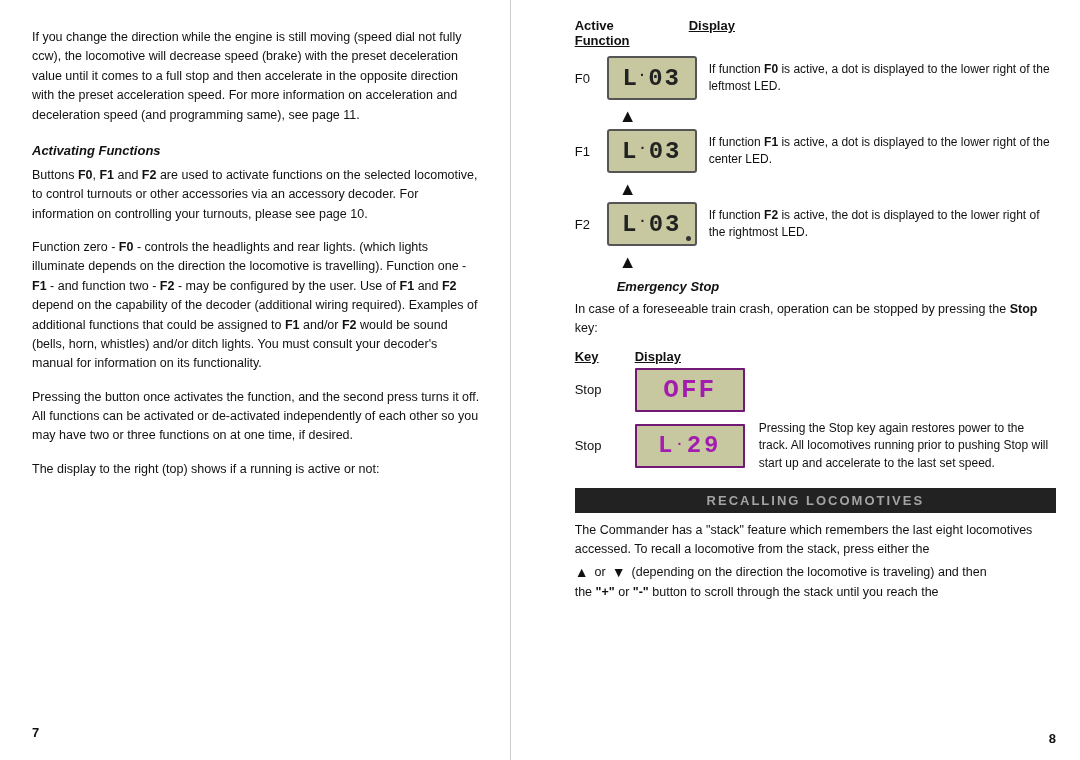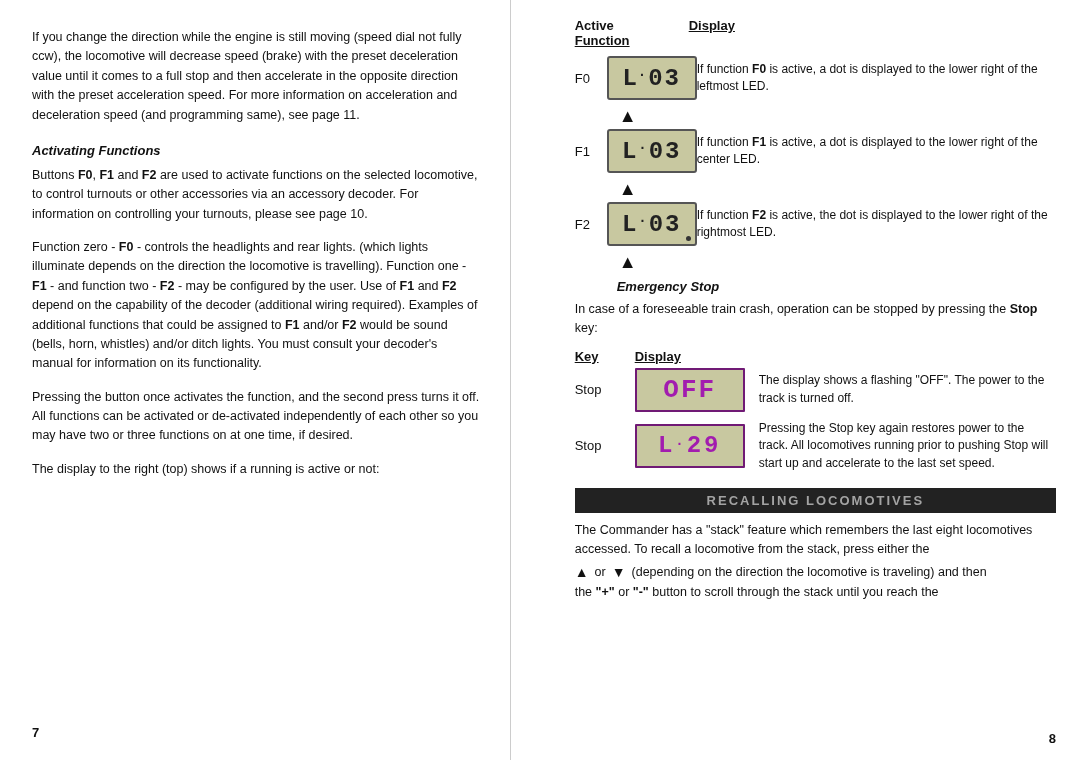--- a/index.html
+++ b/index.html
@@ -77,21 +77,21 @@
       font-size: 26px;
       font-weight: bold;
       color: #222;
       letter-spacing: 2px;
       position: relative;
       margin-left: 2px;
     }
     .func-desc {
       font-size: 12px;
       line-height: 1.45;
-      margin-left: 0;
+      margin-left: 12px;
       flex: 1;
     }
     
     .emergency-title {
       font-style: italic;
       font-weight: bold;
       font-size: 13px;
       margin-top: 4px;
       margin-bottom: 6px;
       margin-left: 42px;
@@ -286,21 +286,20 @@
     <div class="key-header">
       <div class="kh-key" style="width:50px;font-weight:bold;font-size:13px;text-decoration:underline;">Key</div>
       <div style="width:120px;margin-left:10px;font-weight:bold;font-size:13px;text-decoration:underline;">Display</div>
     </div>
 
     <div class="key-row">
       <div class="key-label">Stop</div>
       <div class="key-lcd">
         <span style="font-family:'Courier New',monospace;font-weight:bold;font-size:26px;letter-spacing:2px;">OFF</span>
       </div>
-      <div class="key-desc">The display shows a flashing "OFF". The power to the track is turned off.</div>
     </div>
 
     <div class="key-row">
       <div class="key-label">Stop</div>
       <div class="key-lcd">
         <span style="font-family:'Courier New',monospace;font-weight:bold;font-size:24px;">L</span>
           <span style="font-size:14px;margin-bottom:4px;font-weight:bold;">·</span>
           <span style="font-family:'Courier New',monospace;font-weight:bold;font-size:24px;">29</span>
       </div>
       <div class="key-desc">Pressing the Stop key again restores power to the track. All locomotives running prior to pushing Stop will start up and accelerate to the last set speed.</div>

